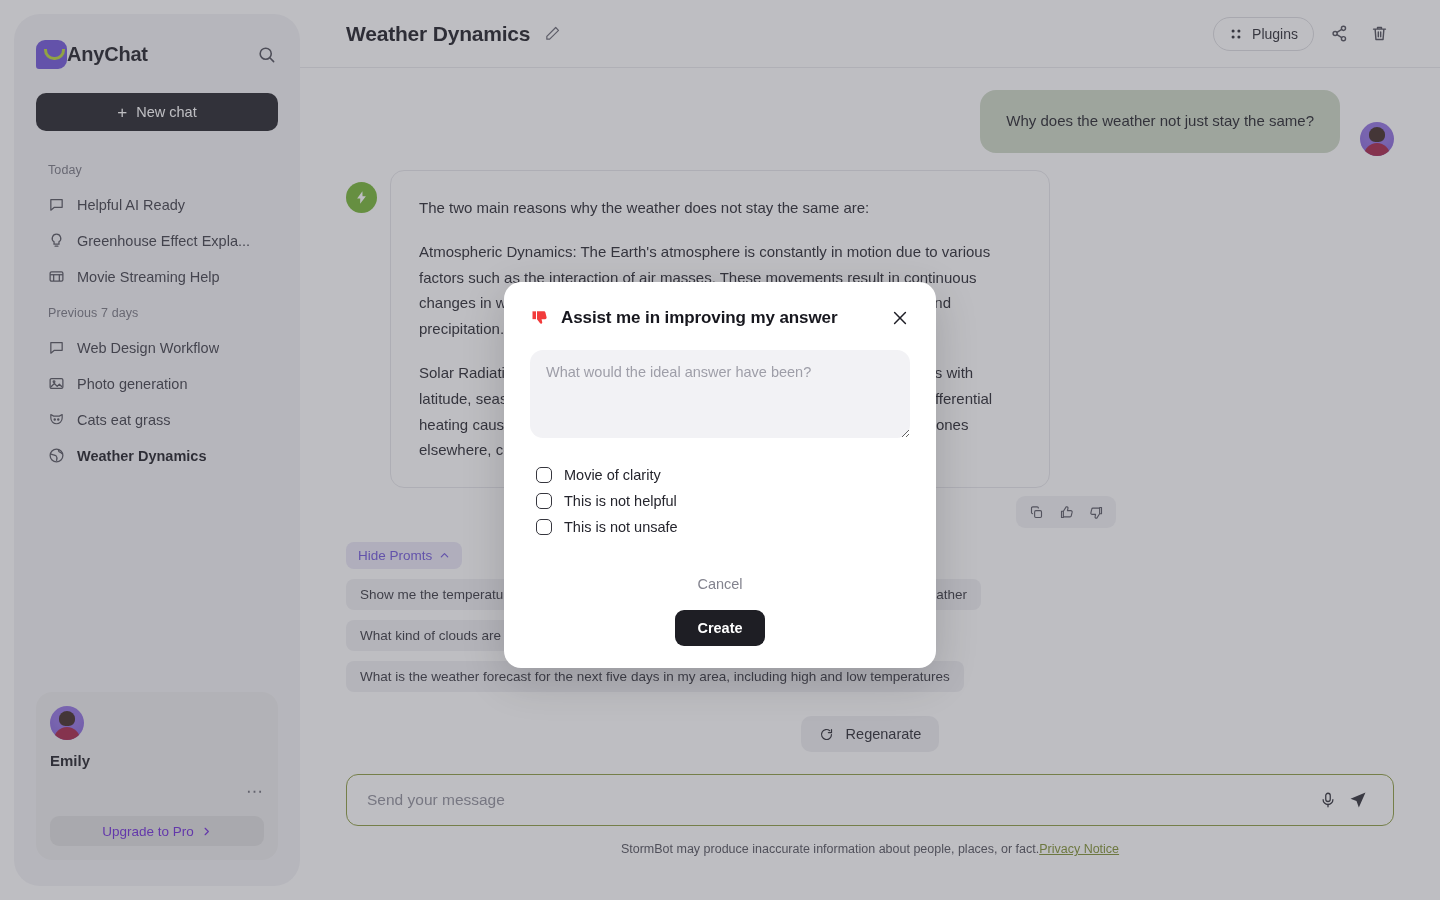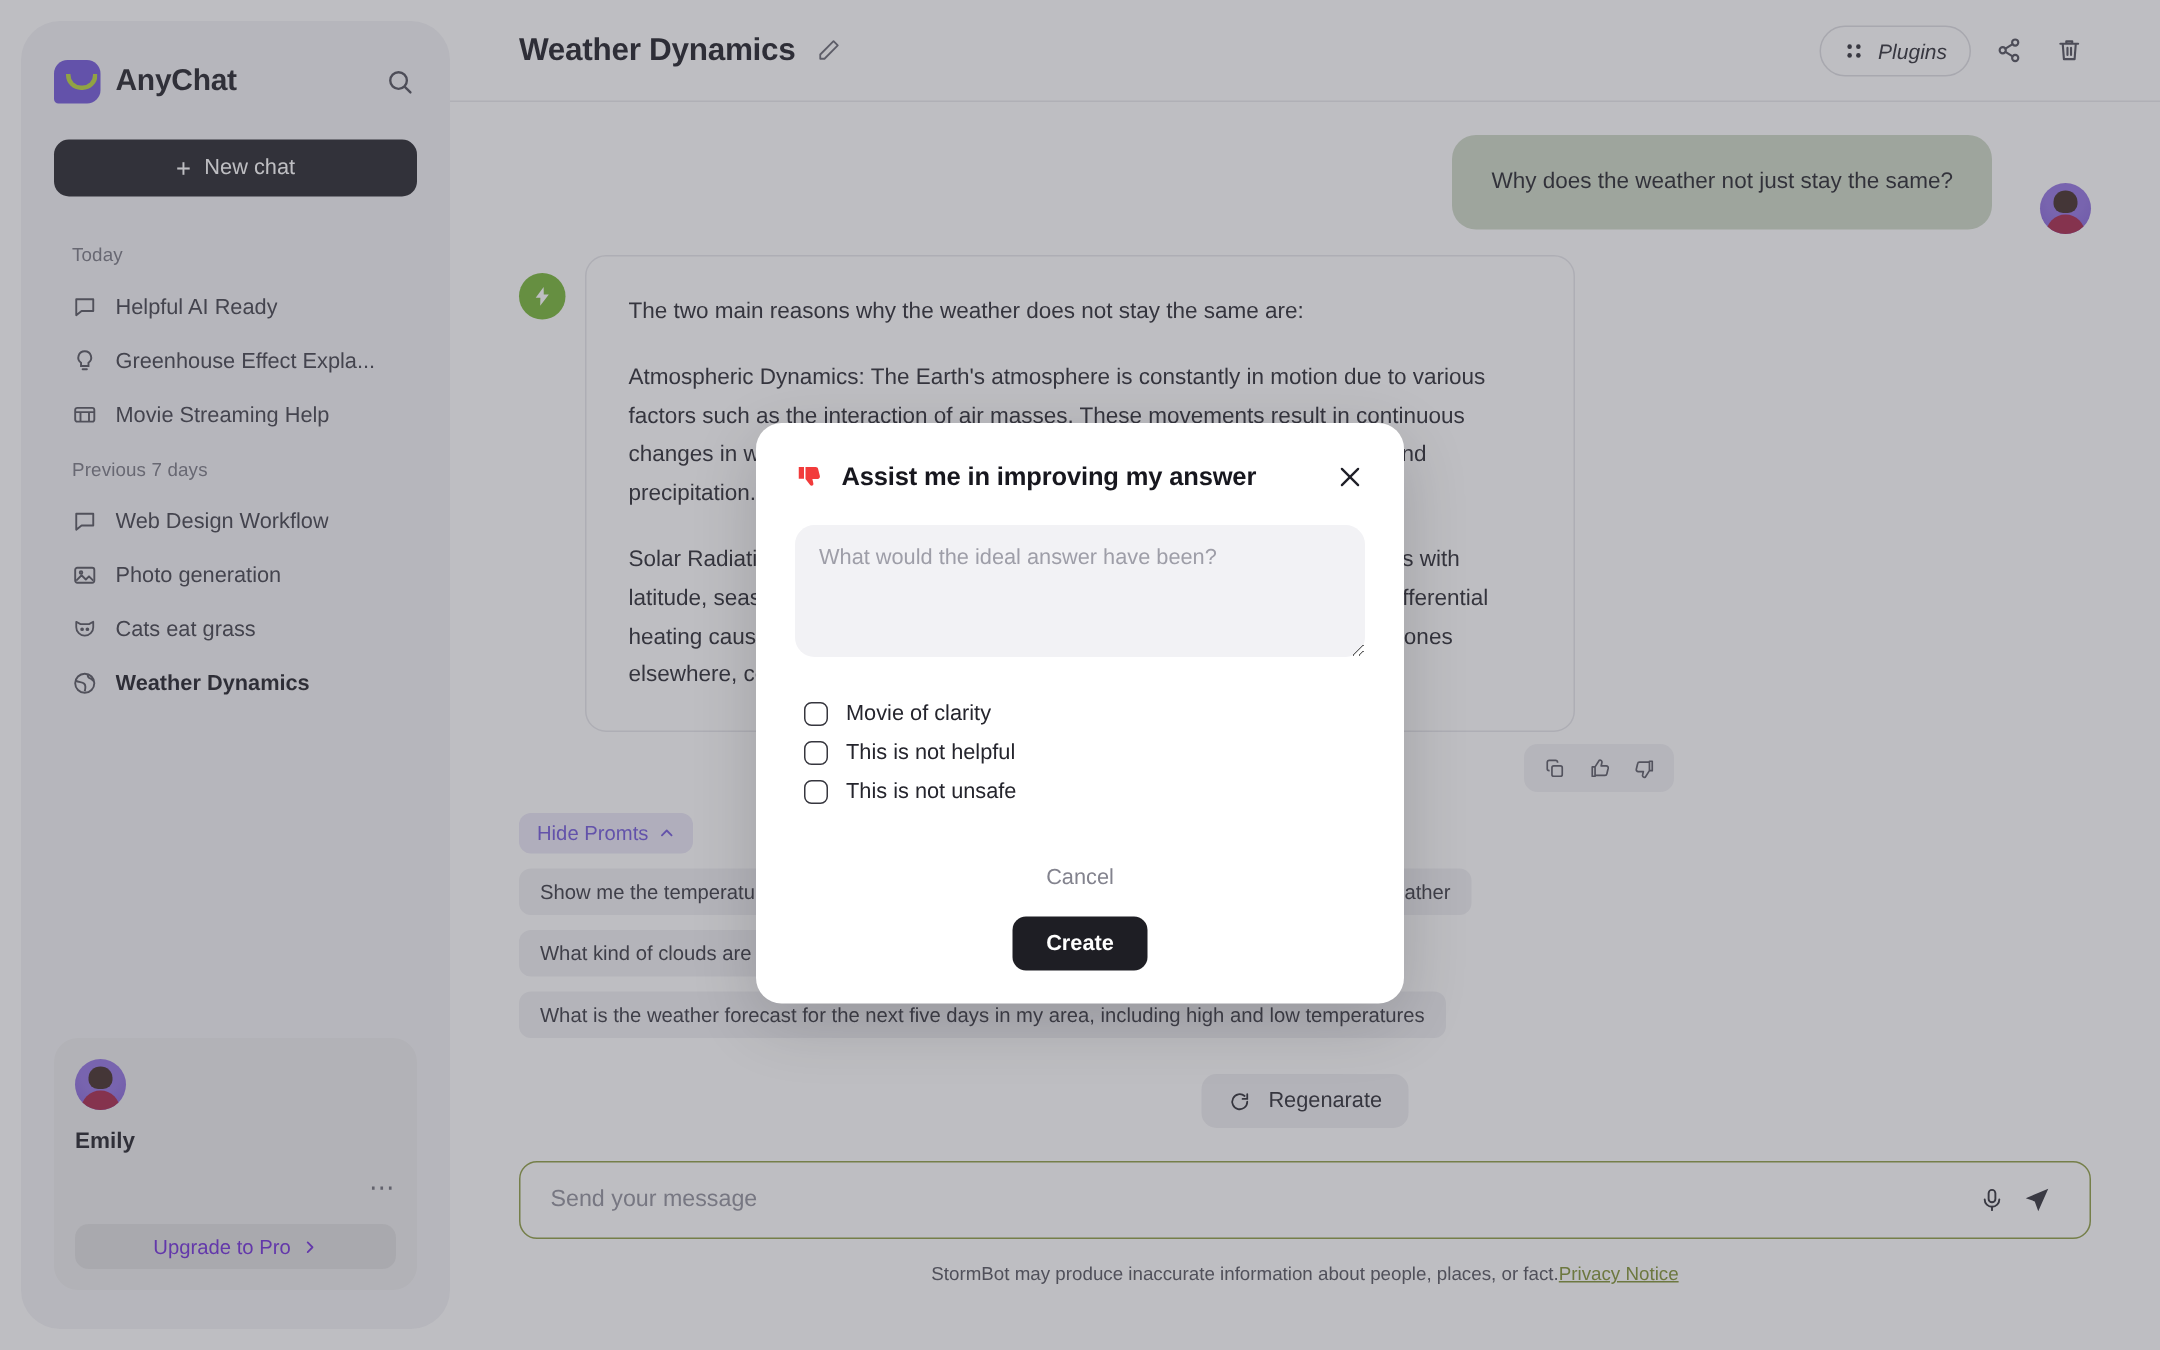--- a/index.html
+++ b/index.html
@@ -15,21 +15,21 @@
 
   
   .sidebar {
     position: absolute; left: 14px; top: 14px;
     width: 286px; height: 872px;
     background: #f3f3f6;
     border-radius: 26px;
     display: flex; flex-direction: column;
   }
   .brand-row {
-    display: flex; align-items: center; gap: 10px;
+    display: flex; align-items: center; 
     padding: 26px 22px 0 22px;
   }
   .brand-logo {
     width: 31px; height: 29px; position: relative;
     background: #6c52d9; border-radius: 9px 9px 9px 3px;
     flex: 0 0 auto;
   }
   .brand-logo::after {
     content: ""; position: absolute; left: 8px; top: 9px;
     width: 15px; height: 8px;
@@ -102,27 +102,27 @@
     margin: 0 0 0 0;
   }
   .topbar-inner { display:flex; align-items:center; width:100%; padding: 0 0 0 0; }
   .chat-title { font-size: 21px; font-weight: 700; color: #18181f; letter-spacing: -0.2px; }
   .edit-ic { margin-left: 14px; color: #63636e; cursor: pointer; display:flex; }
   .top-actions { margin-left: auto; display: flex; align-items: center; gap: 10px; }
   .plugins-btn {
     display: flex; align-items: center; gap: 9px;
     border: 1px solid #dcdce0; border-radius: 18px;
     height: 34px; padding: 0 15px; background: #fff;
-    font-size: 14px; color: #27272f; cursor: pointer; font-family: inherit; font-style: italic;
+    font-size: 14px; color: #27272f; cursor: pointer; font-family: inherit;
   }
   .icon-btn { width: 30px; height: 30px; display:flex; align-items:center; justify-content:center; color:#4a4a55; cursor:pointer; }
 
   .convo { position: absolute; left: 0; right: 0; top: 68px; bottom: 140px; padding: 22px 46px 0 46px; }
 
-  .msg-user-row { display: flex; align-items: flex-start; justify-content: flex-end; gap: 32px; }
+  .msg-user-row { display: flex; align-items: flex-start; justify-content: flex-end; gap: 20px; }
   .bubble-user {
     background: #ccd7c4; border-radius: 16px;
     padding: 20px 26px; max-width: 670px;
     font-size: 15px; color: #1d1d24; line-height: 1.5;
   }
   .avatar-user {
     width: 34px; height: 34px; border-radius: 50%; margin-top: 32px; flex: 0 0 auto;
     background: radial-gradient(circle at 50% 30%, #8f6fe0 0 42%, #7d5bd6 100%);
     position: relative; overflow: hidden;
   }

